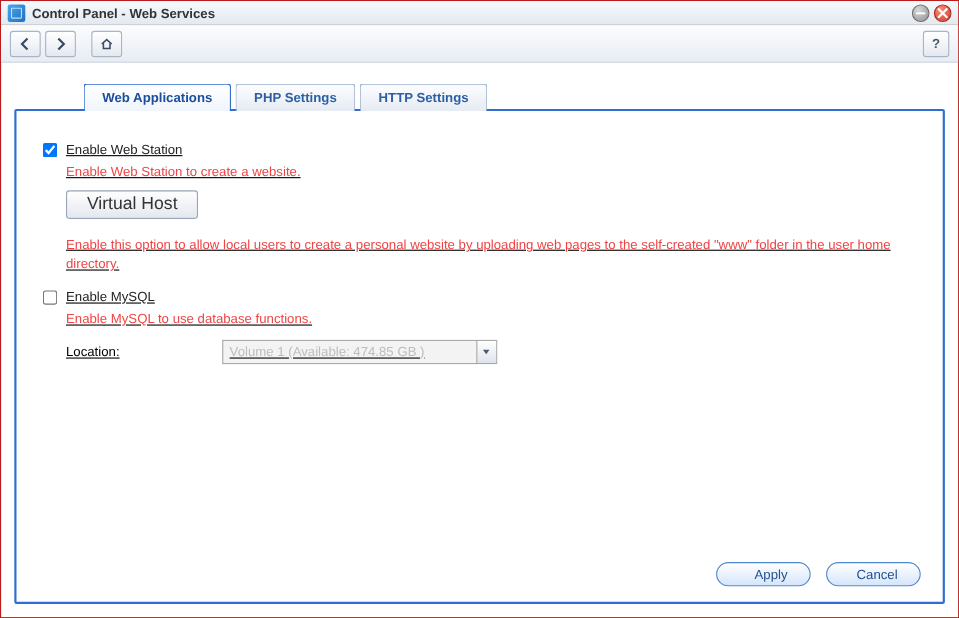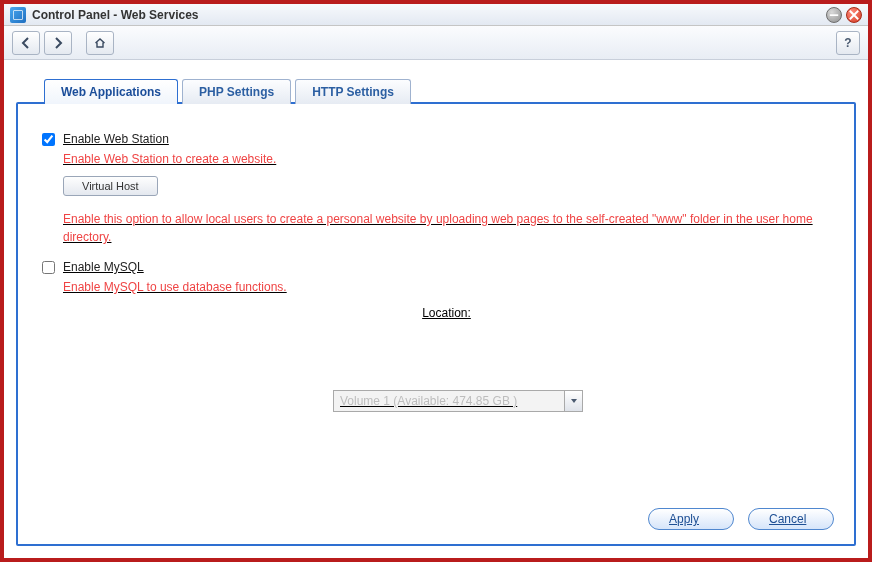--- a/index.html
+++ b/index.html
@@ -7,21 +7,21 @@
     font-family: Arial, Helvetica, sans-serif;
     font-size: 12px;
     background: #fff;
     width: 872px;
     height: 562px;
     overflow: hidden;
   }
   .window {
     width: 872px;
     height: 562px;
-    border: 4px solid #b91c1c;
+    border: 1px solid #b91c1c;
     background: #fff;
     position: relative;
   }
   .titlebar {
     height: 22px;
     background: linear-gradient(to bottom, #f7f9fc 0%, #e3e9f2 100%);
     border-bottom: 1px solid #c5c5c5;
     display: flex;
     align-items: center;
     padding: 0 6px;
@@ -84,21 +84,21 @@
     width: 24px; height: 24px;
     background: linear-gradient(to bottom,#ffffff,#e4e9f0);
     border: 1px solid #a9b4c4;
     border-radius: 3px;
     display: flex; align-items: center; justify-content: center;
     color: #4a5a70;
     font-weight: bold;
   }
   .content {
     position: absolute;
-    left: 12px; right: 12px; top: 74px; bottom: 12px;
+    left: 12px; right: 12px; top: 74px; bottom: 12px; padding-left: 35px;
   }
   .tabs {
     display: flex;
     gap: 4px;
     padding-left: 28px;
     position: relative;
     z-index: 2;
   }
   .tab {
     padding: 5px 16px;
@@ -154,29 +154,28 @@
   .sub-btn-row {
     margin-left: 21px;
     margin-top: 8px;
   }
   .std-btn {
     padding: 3px 18px;
     background: linear-gradient(to bottom,#fefefe,#e4e8ef);
     border: 1px solid #9aa6b8;
     border-radius: 3px;
     color: #333;
-    font-size: 11px;
+    font-size: 16px;
   }
   .loc-row {
     display: flex;
     align-items: center;
     margin-left: 21px;
     margin-top: 10px;
     gap: 70px;
-    flex-direction: column;
   }
   .select-wrap {
     position: relative;
     width: 250px;
     height: 22px;
     border: 1px solid #a9a9a9;
     background: #f3f3f3;
     display: flex;
     align-items: center;
     color: #bdbdbd;
@@ -202,22 +201,21 @@
     gap: 14px;
   }
   .pill-btn {
     min-width: 86px;
     padding: 3px 20px;
     background: linear-gradient(to bottom,#ffffff,#d6e5fa);
     border: 1px solid #4f87cf;
     border-radius: 12px;
     color: #1e4f94;
     font-size: 12px;
-    text-align: left;
-    text-decoration: underline;
+    text-align: right;
   }
 </style>
 </head>
 <body>
 
 <div class="window">
 
   <div class="titlebar">
     <div class="titlebar-icon"></div>
     <div class="titlebar-title">Control Panel - Web Services</div>

